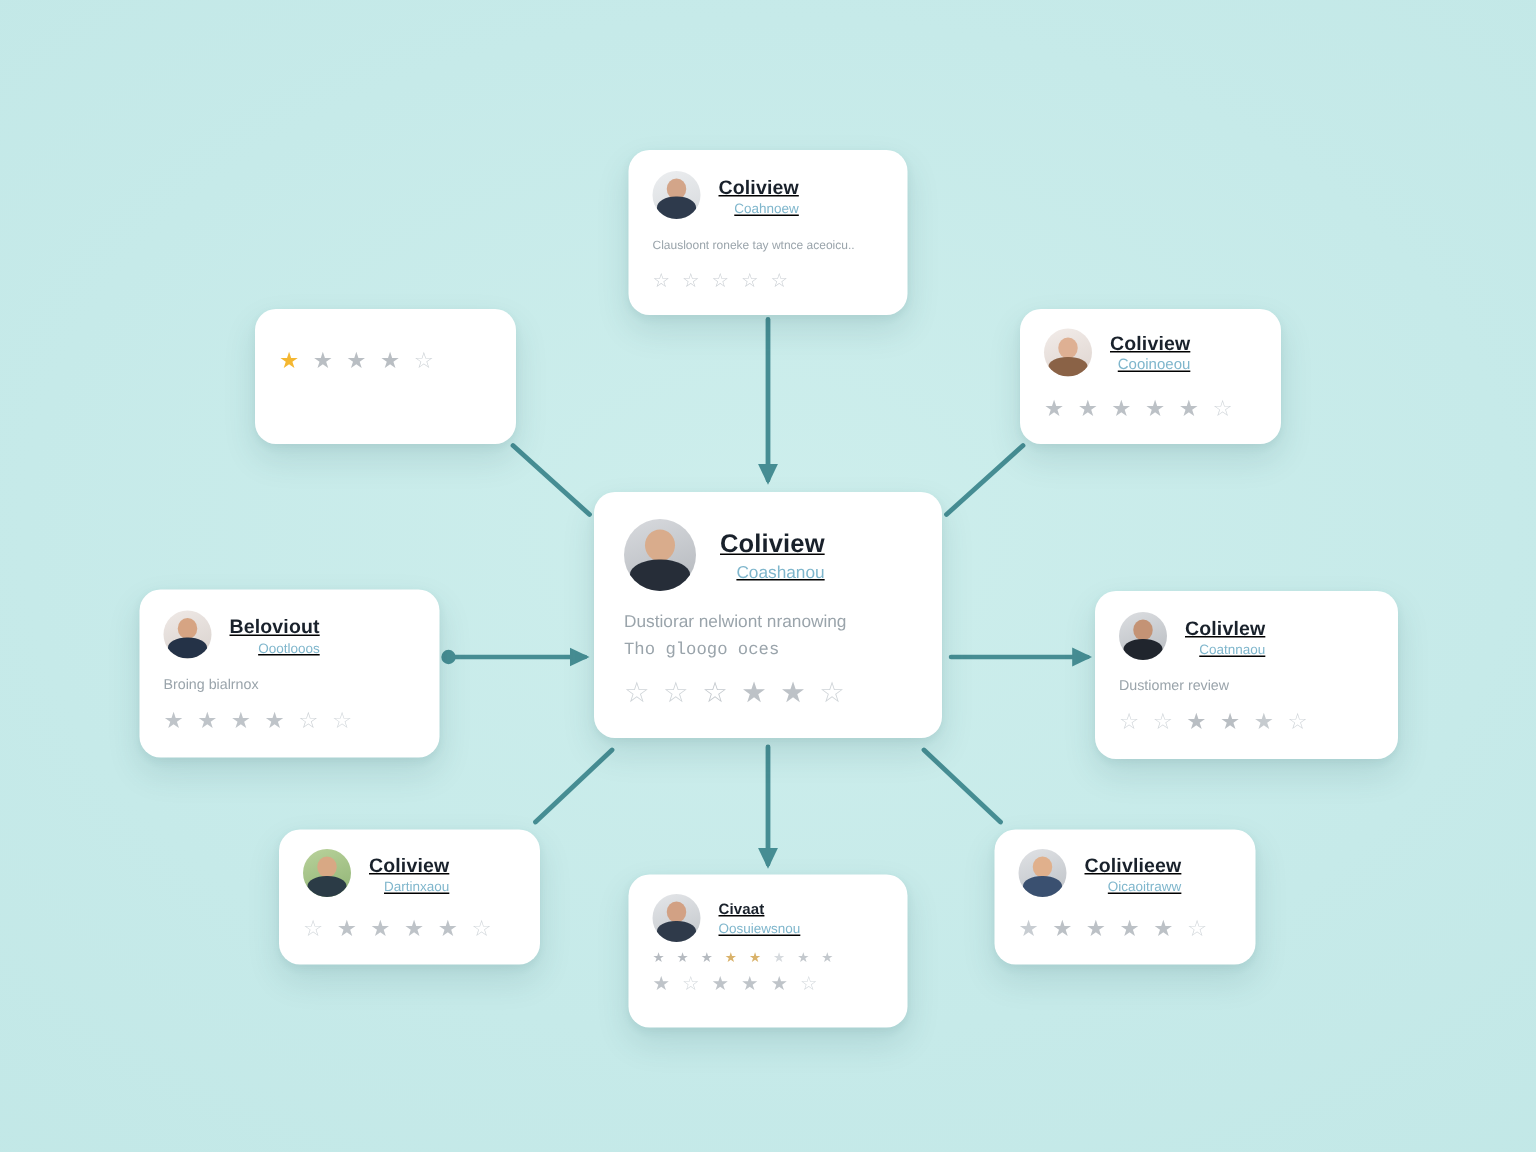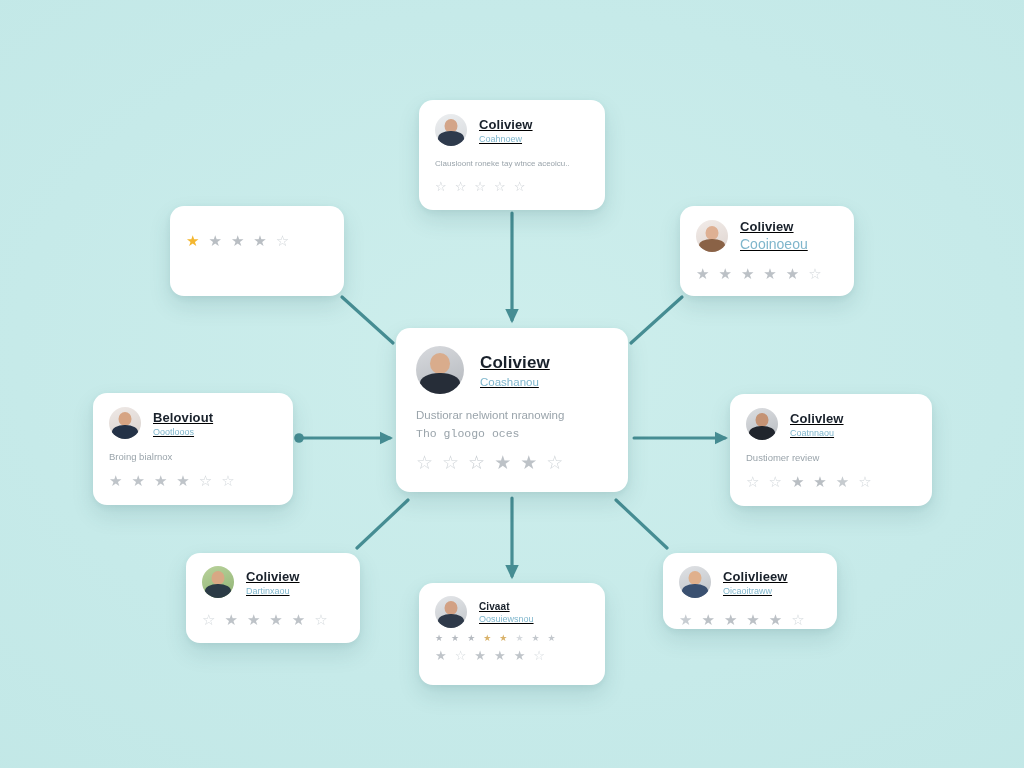--- a/index.html
+++ b/index.html
@@ -63,20 +63,21 @@
   }
   .name {
     font-weight: bold;
     color: #19212b;
     letter-spacing: 0.1px;
     white-space: nowrap;
   }
   .role {
     color: #7fb6cc;
     white-space: nowrap;
+    text-align: right;
   }
   .body-text {
     color: #9aa4ab;
     line-height: 1.35;
   }
   .stars {
     display: flex;
     align-items: center;
   }
   .star {
@@ -126,21 +127,21 @@
 
   
   #card-topright {
     left: 680px; top: 206px;
     width: 174px; height: 90px;
     padding: 13px 16px;
   }
   #card-topright .avatar { width: 32px; height: 32px; }
   #card-topright .head-text { margin-left: 12px; }
   #card-topright .name { font-size: 13px; }
-  #card-topright .role { font-size: 14px; margin-top: 2px; }
+  #card-topright .role { font-size: 10px; margin-top: 2px; }
   #card-topright .stars { margin-top: 14px; gap: 9px; }
   #card-topright .star { font-size: 15px; }
 
   
   #card-left {
     left: 93px; top: 393px;
     width: 200px; height: 112px;
     padding: 14px 16px;
   }
   #card-left .avatar { width: 32px; height: 32px; }
@@ -189,21 +190,21 @@
   #card-bottom .name { font-size: 10px; }
   #card-bottom .role { font-size: 9px; margin-top: 2px; }
   #card-bottom .stars-mini { margin-top: 11px; gap: 4px; }
   #card-bottom .stars-mini .star { font-size: 9px; }
   #card-bottom .stars { margin-top: 6px; gap: 8px; }
   #card-bottom .star { font-size: 13px; }
 
   
   #card-bottomright {
     left: 663px; top: 553px;
-    width: 174px; height: 76px;
+    width: 174px; height: 90px;
     padding: 13px 16px;
   }
   #card-bottomright .avatar { width: 32px; height: 32px; }
   #card-bottomright .head-text { margin-left: 12px; }
   #card-bottomright .name { font-size: 13px; }
   #card-bottomright .role { font-size: 9px; margin-top: 2px; }
   #card-bottomright .stars { margin-top: 14px; gap: 9px; }
   #card-bottomright .star { font-size: 15px; }
 </style>
 </head>

